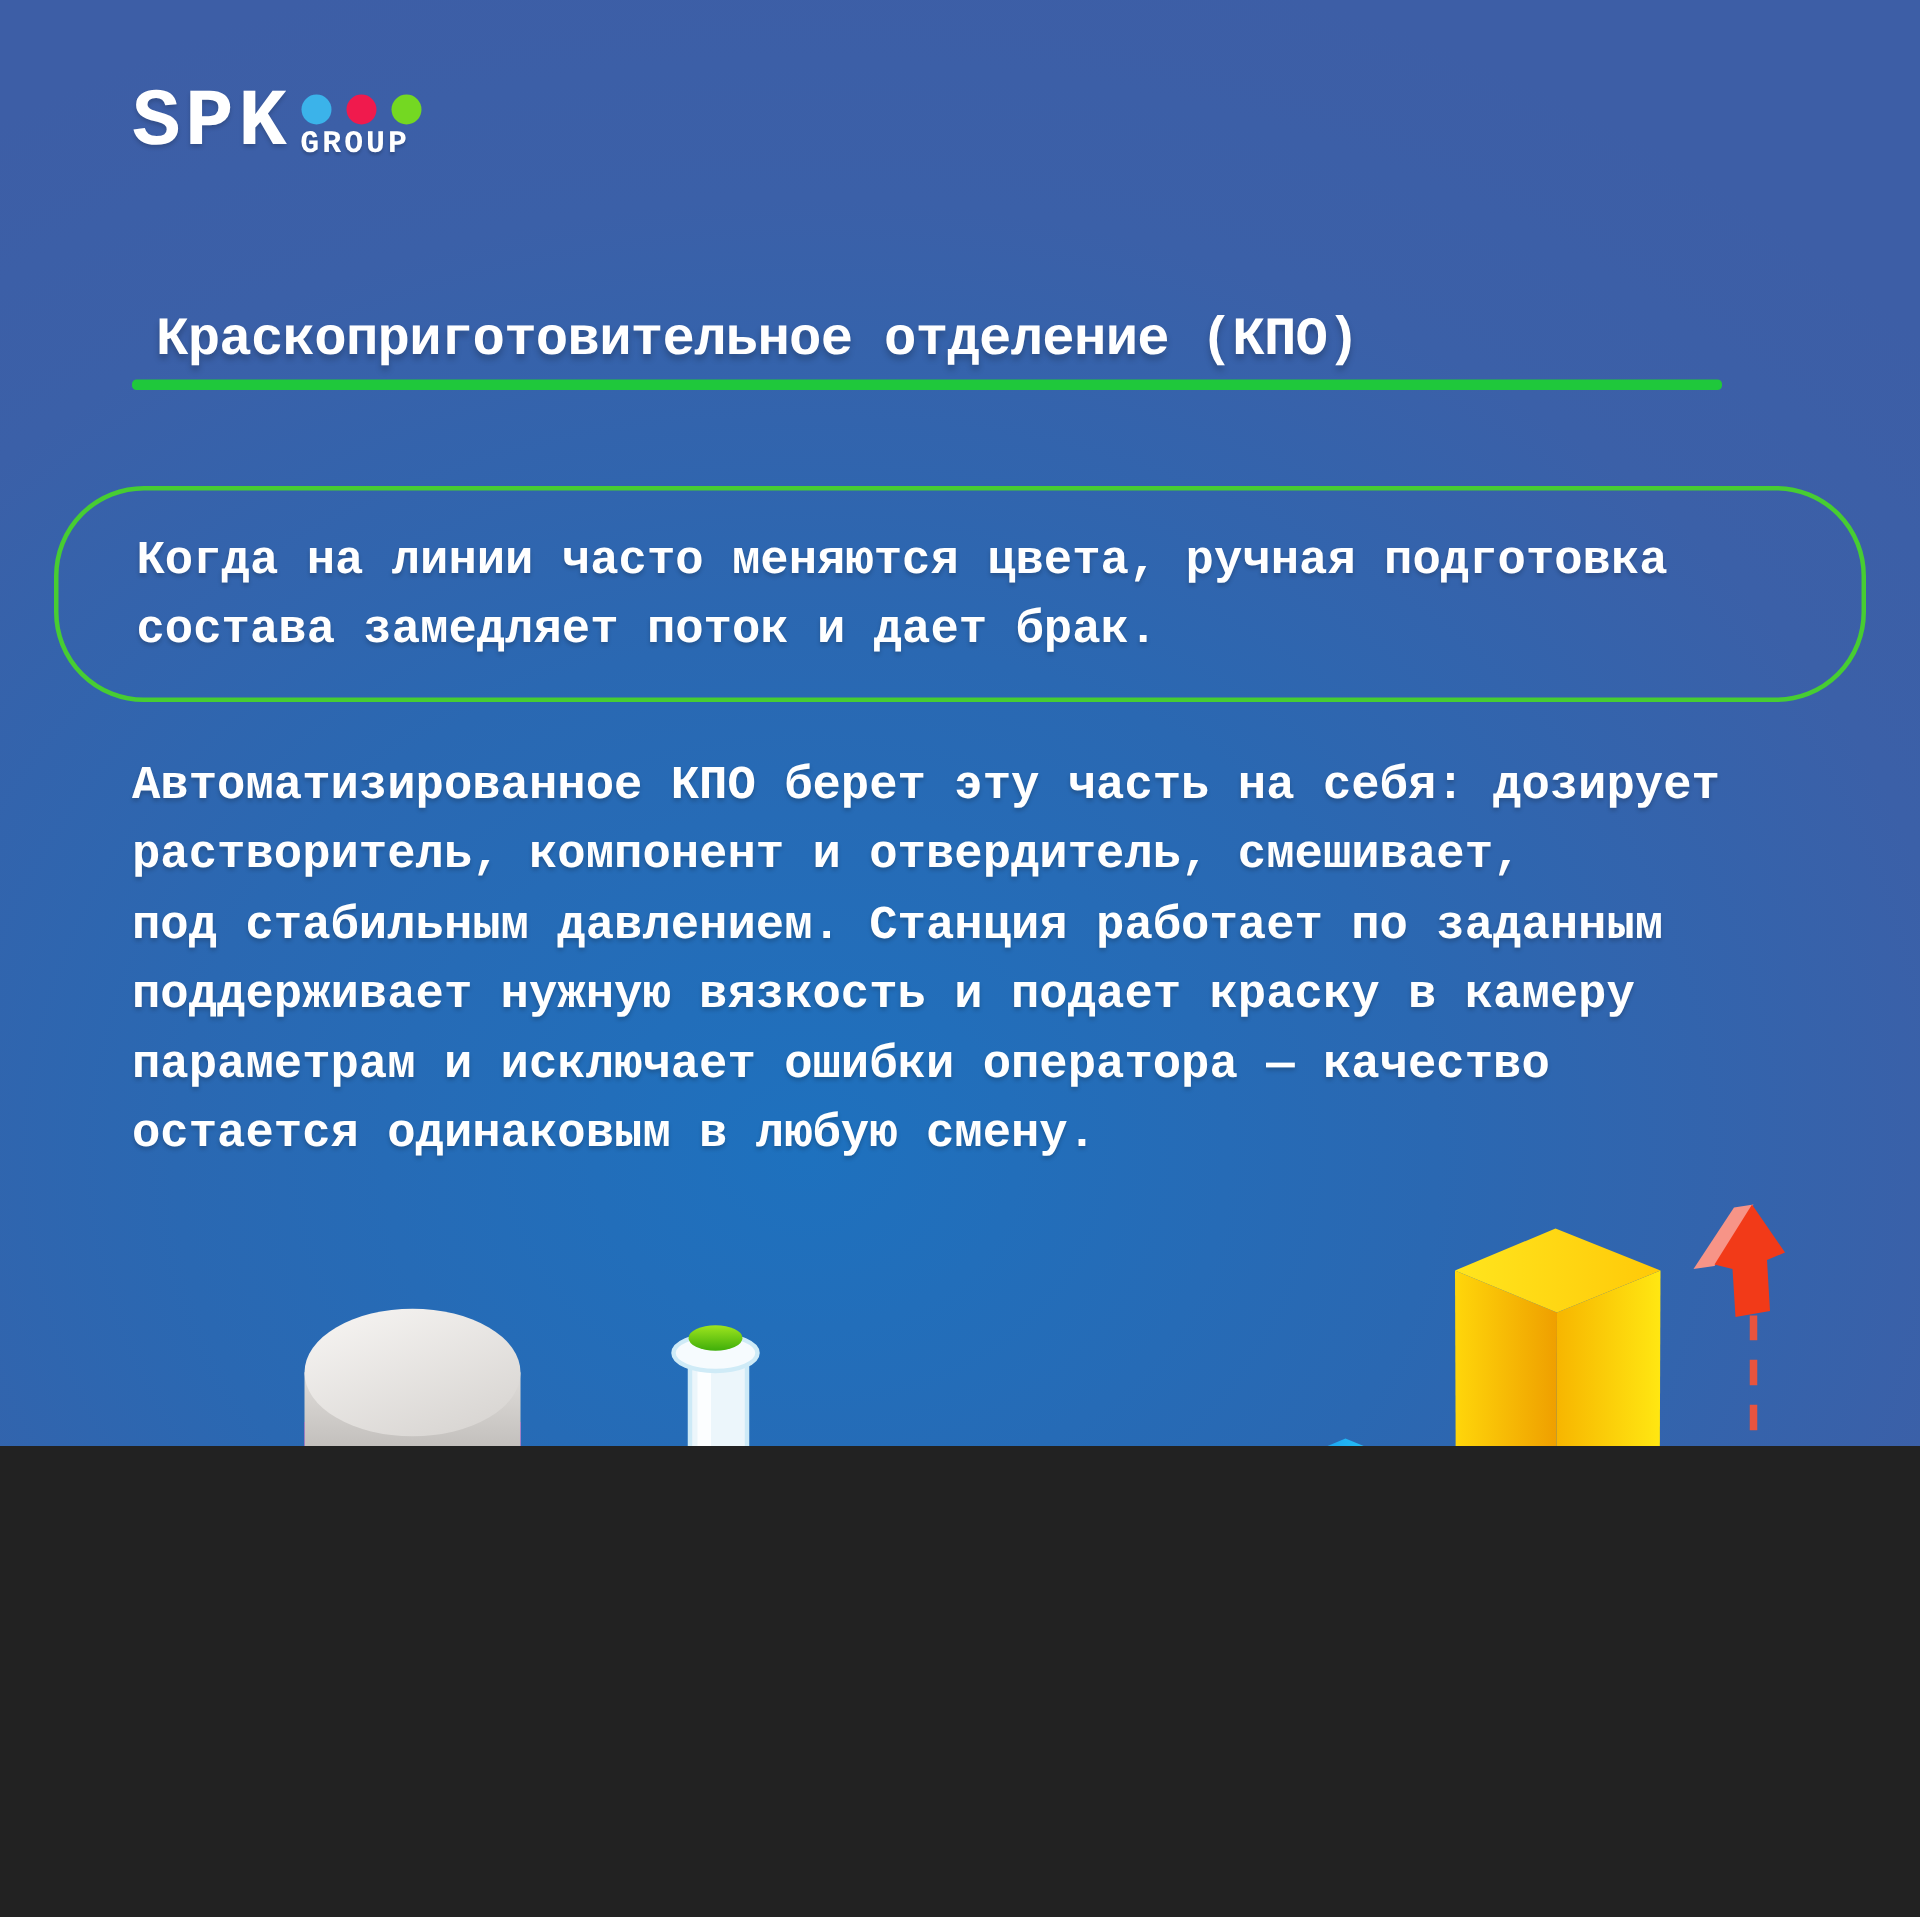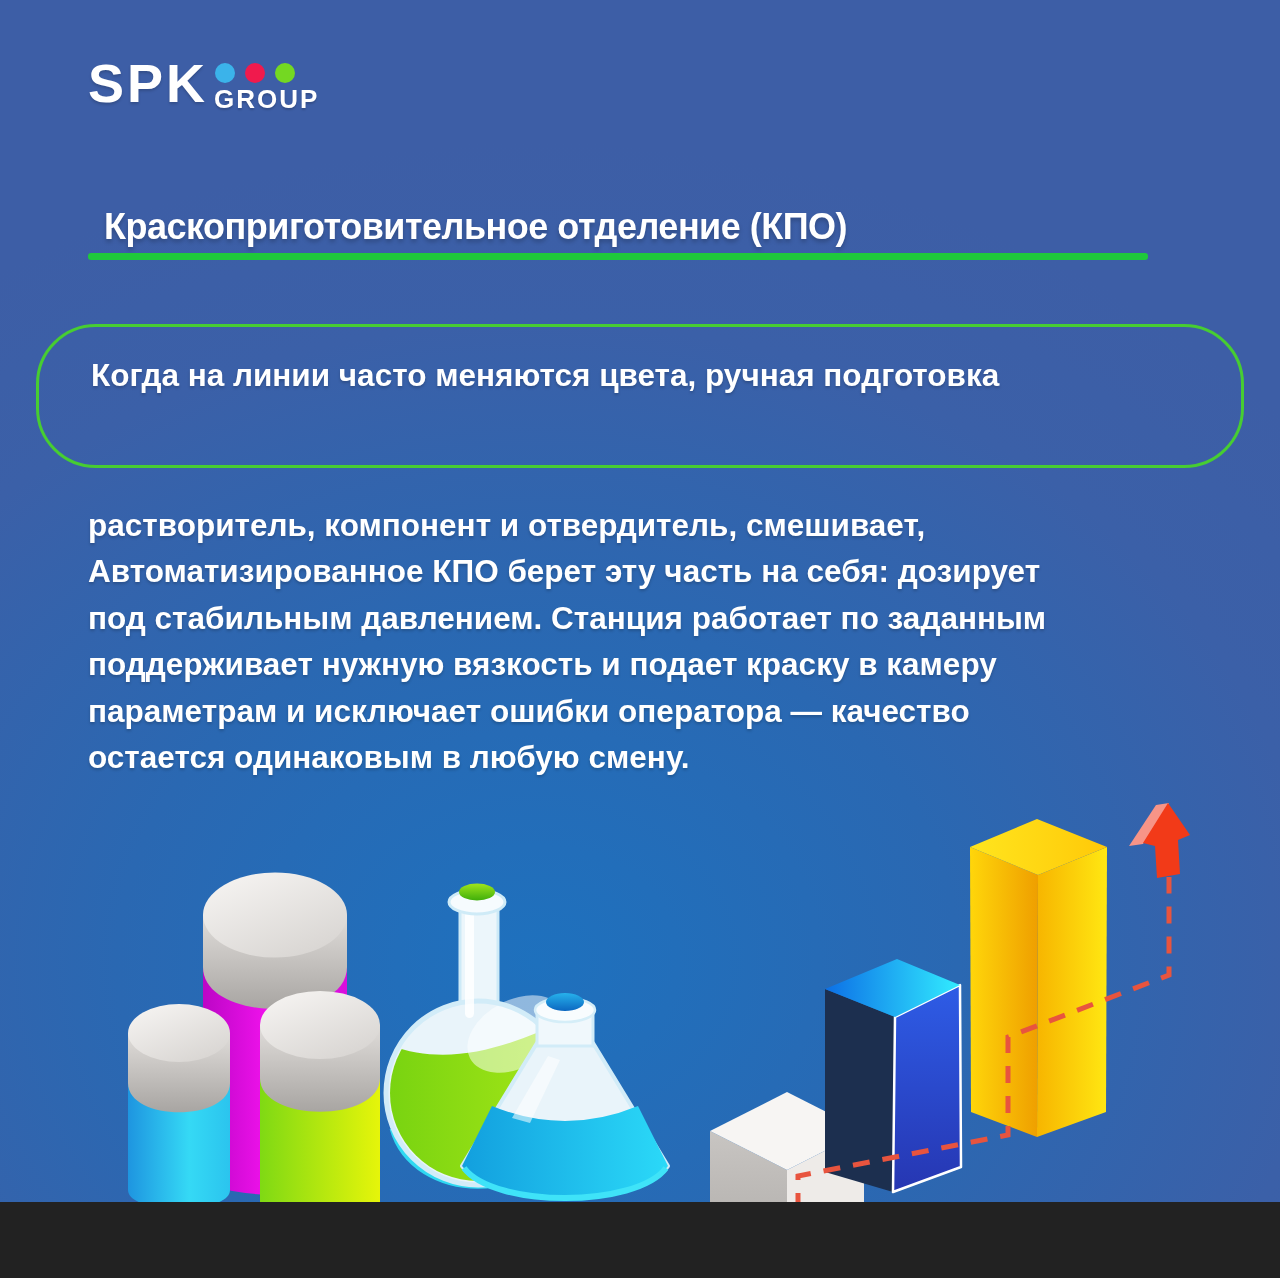--- a/index.html
+++ b/index.html
@@ -1,34 +1,34 @@
 <!DOCTYPE html>
 <html><head>
 <meta charset="utf-8">
 <style>
   html,body{margin:0;padding:0;background:#222;}
   .canvas{
     position:relative;
-    width:1280px;height:1202px;
+    width:1280px;height:964px;
     overflow:hidden;
-    font-family:Liberation Sans, sans-serif;
+    font-family:Liberation Mono, monospace;
     background:
       radial-gradient(1000px 820px at 42% 80%, #1E71BE 0%, #2A68B2 42%, #3B60A8 78%, #3D5EA6 100%);
     color:#fff;
   }
   
   .logo{position:absolute;left:88px;top:56px;display:flex;align-items:flex-start;}
   .logo-brand{
     font-size:54px;font-weight:700;letter-spacing:3px;line-height:1;
     color:#fff;text-shadow:0 2px 3px rgba(0,0,0,.18);
   }
   .logo-right{display:flex;flex-direction:column;align-items:flex-start;margin-left:6px;margin-top:6px;}
   .logo-dots{display:block;}
   .logo-suffix{
-    font-size:26px;font-weight:700;letter-spacing:2px;line-height:1;margin-top:2px;
+    font-size:21px;font-weight:700;letter-spacing:2px;line-height:1;margin-top:2px;
     color:#fff;text-shadow:0 2px 2px rgba(0,0,0,.18);text-align:right;
   }
   
   .title{
     position:absolute;left:88px;top:190px;margin:16px;
     font-size:36px;font-weight:700;letter-spacing:-0.5px;
     text-shadow:0 3px 4px rgba(0,0,0,.22);
     white-space:nowrap;
   }
   .title-underline{
@@ -71,25 +71,26 @@
       </svg>
       <span class="logo-suffix">GROUP</span>
     </span>
   </header>
 
   <h1 class="title">Краскоприготовительное отделение (КПО)</h1>
   <div class="title-underline"></div>
 
   <div class="callout">
     <p>Когда на линии часто меняются цвета, ручная подготовка</p>
+    <p>состава замедляет поток и дает брак.</p>
   </div>
 
   <div class="body-text">
+    <div>Автоматизированное КПО берет эту часть на себя: дозирует</div>
     <div>растворитель, компонент и отвердитель, смешивает,</div>
-    <div>Автоматизированное КПО берет эту часть на себя: дозирует</div>
     <div>под стабильным давлением. Станция работает по заданным</div>
     <div>поддерживает нужную вязкость и подает краску в камеру</div>
     <div>параметрам и исключает ошибки оператора — качество</div>
     <div>остается одинаковым в любую смену.</div>
   </div>
 
   <svg class="illustration" viewBox="0 0 1280 500">
     <defs>
       <linearGradient id="grayLid" x1="0" y1="0" x2="0" y2="1">
         <stop offset="0" stop-color="#E0DDDA"></stop>

